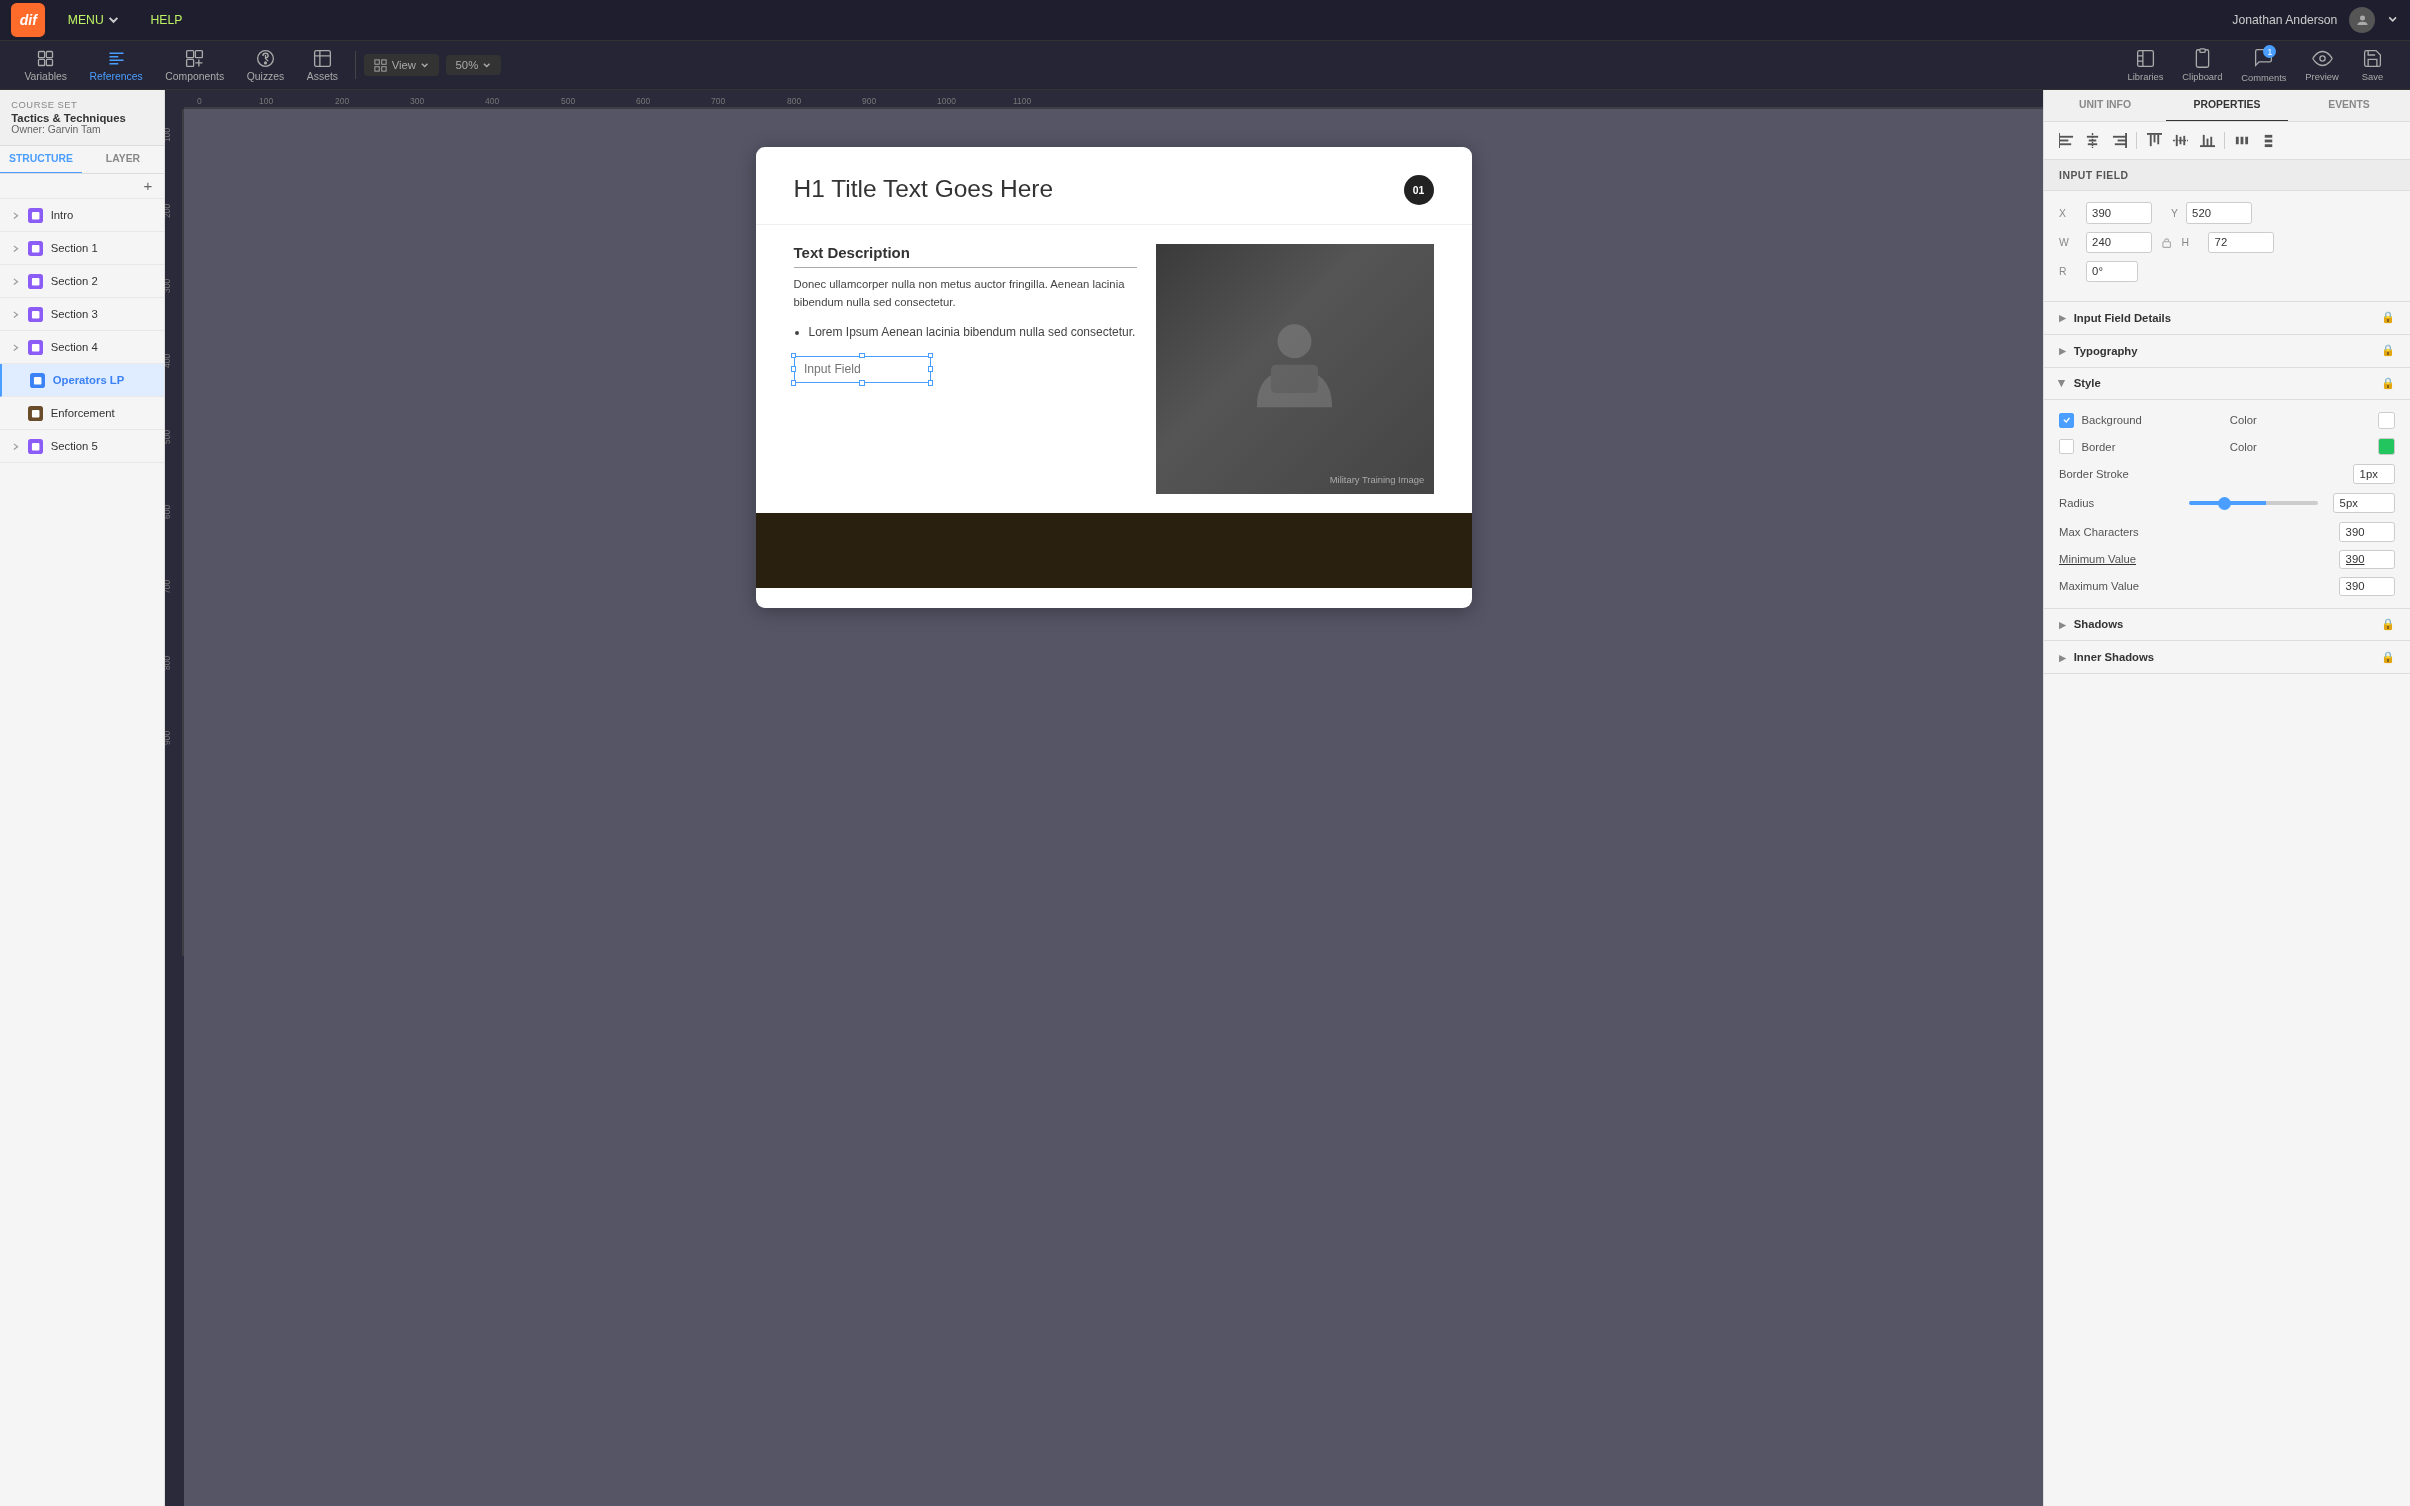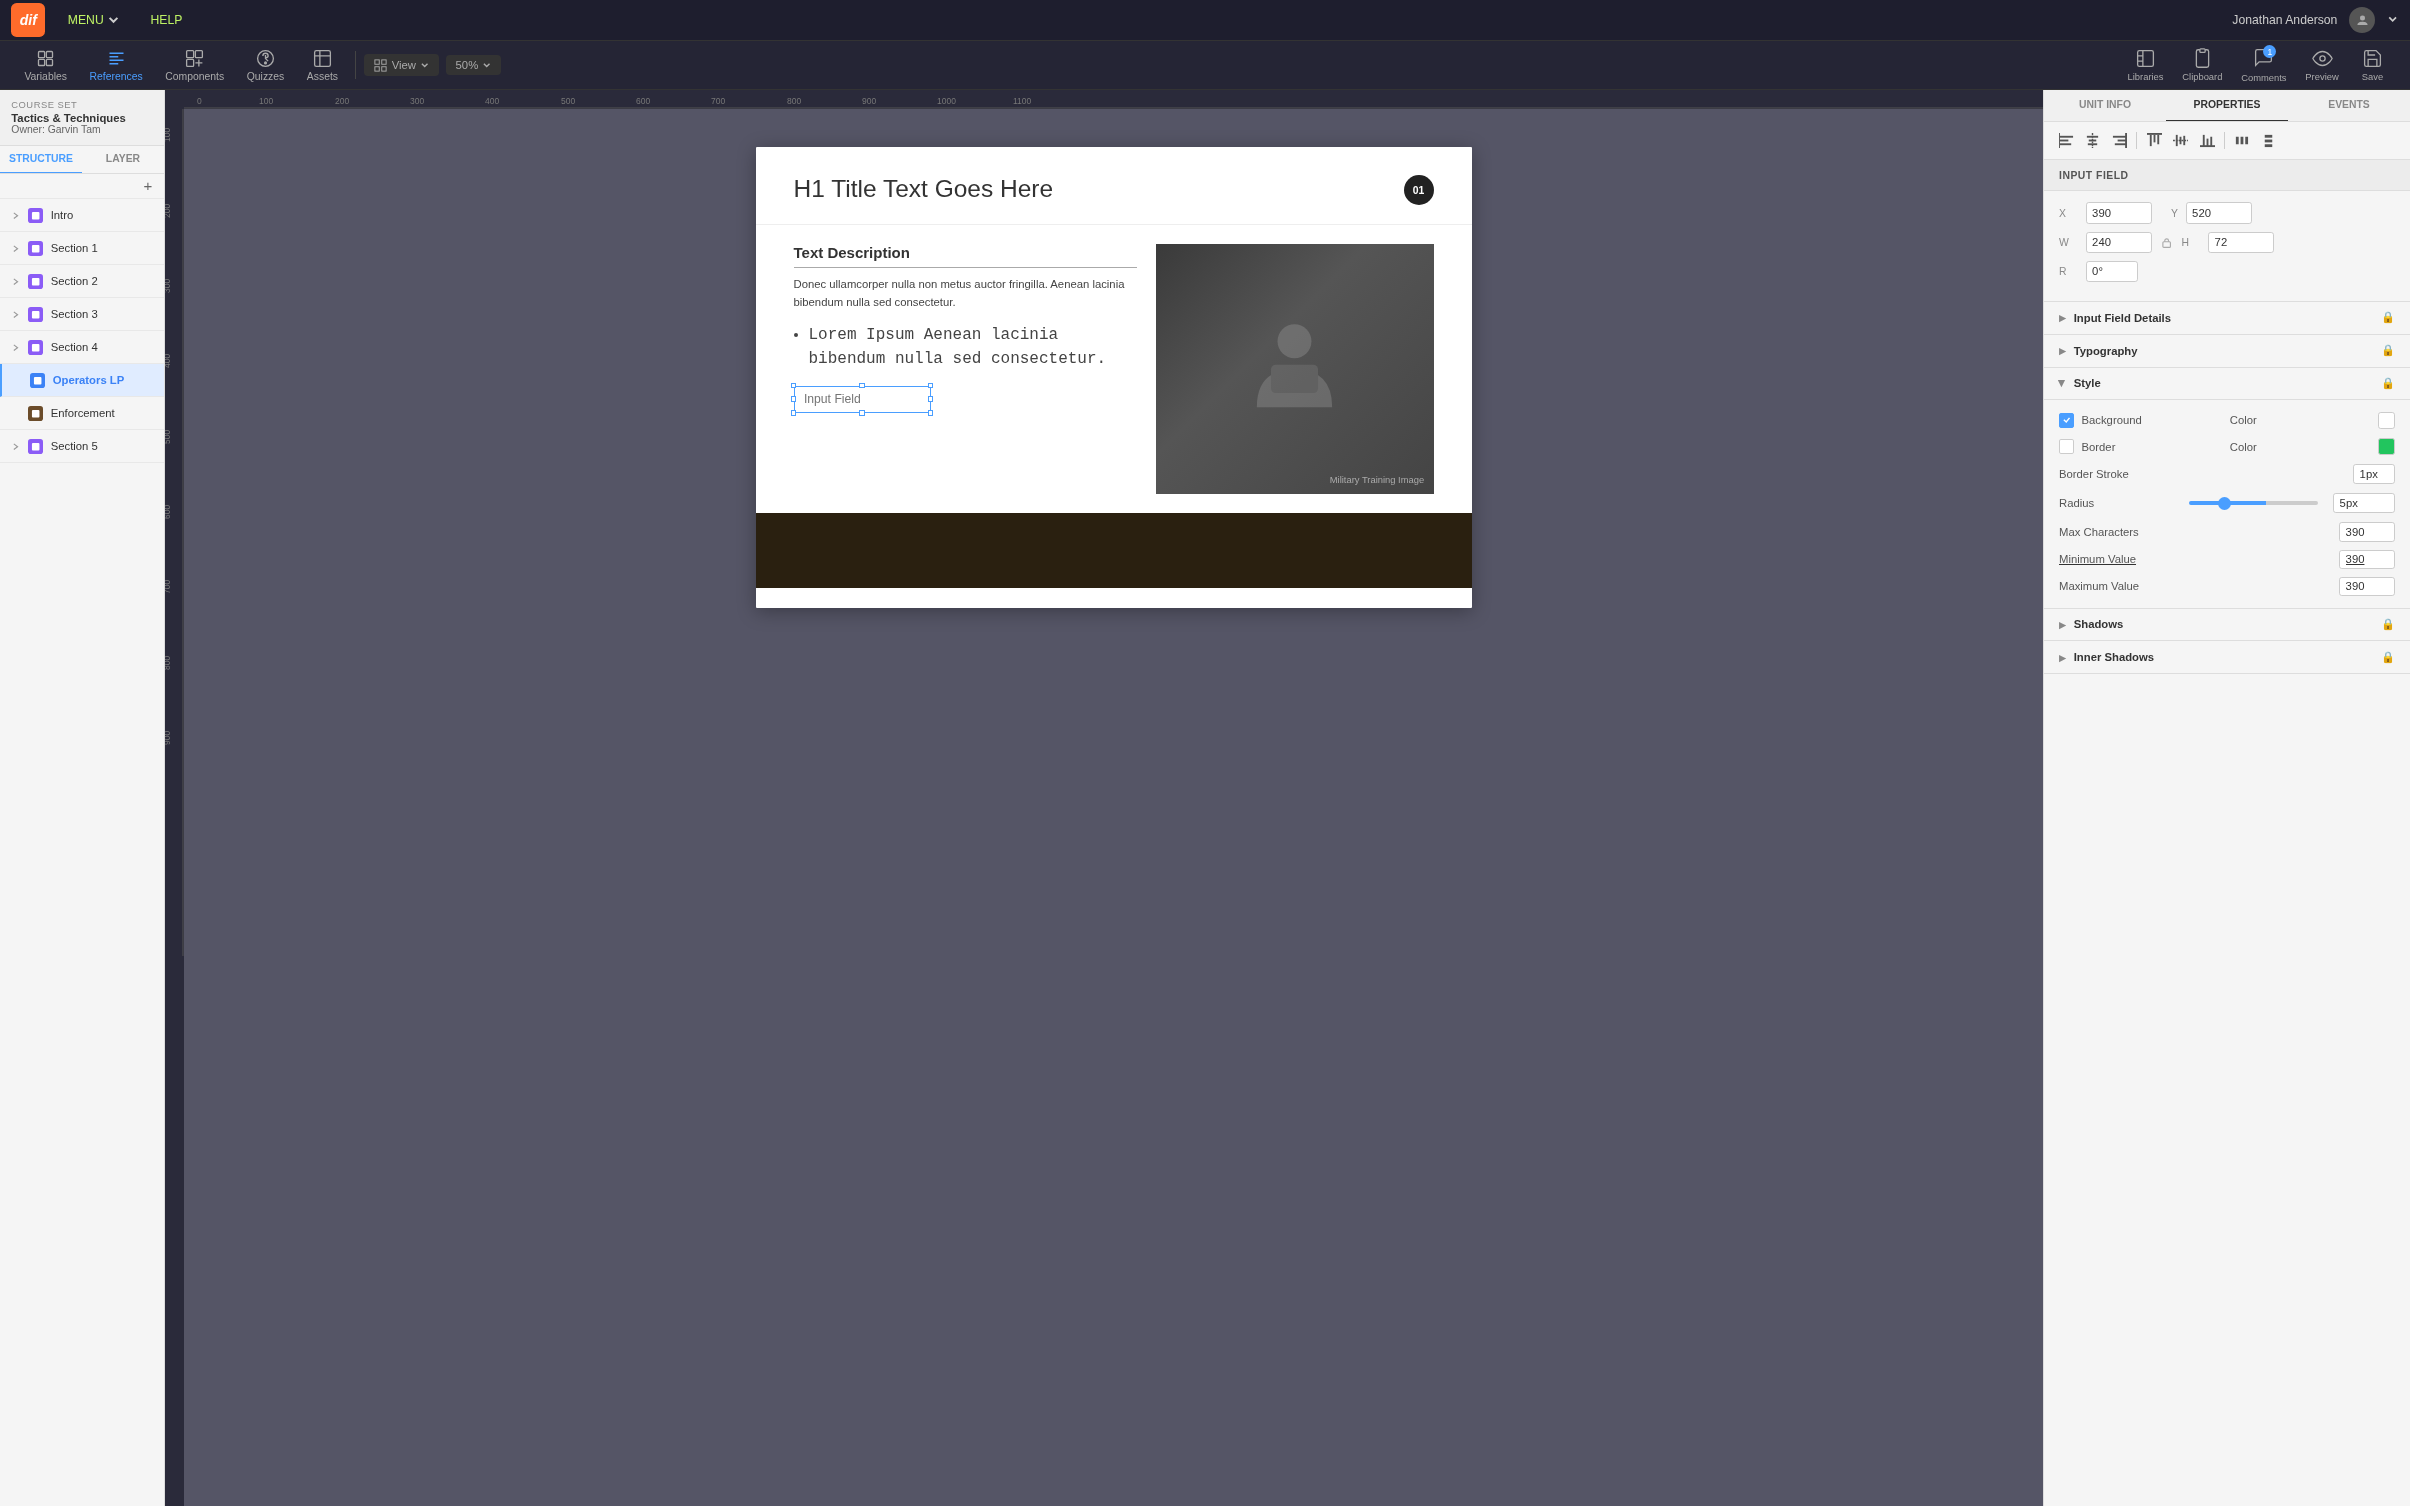--- a/index.html
+++ b/index.html
@@ -42,30 +42,30 @@
     .sidebar-item-label { font-size: 11.3px; color: #333; }
     .expand-arrow { width: 9.4px; height: 9.4px; flex-shrink: 0; color: #999; }
     .add-btn { margin-left: auto; color: #666; font-size: 15px; width: 17px; height: 17px; display: flex; align-items: center; justify-content: center; }
 
     
     #canvas-container { flex: 1; overflow: auto; background: #444455; position: relative; display: flex; flex-direction: column; }
     .ruler-row { display: flex; height: 19px; flex-shrink: 0; }
     .canvas-row { display: flex; flex: 1; }
     .v-ruler { width: 19px; background: #2a2a3a; flex-shrink: 0; position: relative; }
     .canvas-viewport { flex: 1; overflow: auto; background: #555566; padding: 38px; }
-    .slide { background: white; width: 716px; min-height: 461px; margin: 0 auto; border-radius: 1px; box-shadow: 0 3.8px 19px rgba(0,0,0,0.3); position: relative; overflow: hidden; }
+    .slide { background: white; width: 716px; min-height: 461px; margin: 0 auto; border-radius: 9px; box-shadow: 0 3.8px 19px rgba(0,0,0,0.3); position: relative; overflow: hidden; }
     .slide-header { padding: 28px 38px 19px; border-bottom: 0.9px solid #eee; display: flex; justify-content: space-between; align-items: flex-start; }
     .slide-title { font-size: 24.5px; font-weight: 400; color: #333; }
     .slide-badge { width: 30px; height: 30px; background: #222; border-radius: 50%; color: white; display: flex; align-items: center; justify-content: center; font-size: 10.4px; font-weight: 600; }
     .slide-content { display: flex; gap: 19px; padding: 19px 38px; }
     .slide-text { flex: 1; }
     .text-desc-title { font-size: 15px; font-weight: 700; color: #333; margin-bottom: 7.5px; border-bottom: 1.9px solid #aaa; padding-bottom: 5.6px; }
     .text-desc-body { font-size: 11.3px; color: #444; line-height: 1.6; margin-bottom: 11.3px; }
     .bullet-list { margin-left: 15px; }
-    .bullet-list li { font-size: 16px; color: #444; line-height: 1.5; font-family: Liberation Mono, monospace; }
+    .bullet-list li { font-size: 12px; color: #444; line-height: 1.5; }
     .input-field-wrapper { margin-top: 15px; position: relative; display: inline-block; }
     .input-field { border: 0.9px solid #4a9eff; padding: 5.6px 9.4px; font-size: 12.2px; color: #555; background: white; width: 137px; outline: none; }
     .selection-handle { position: absolute; width: 5.6px; height: 5.6px; background: white; border: 0.9px solid #4a9eff; }
     .slide-image { width: 278px; height: 250px; background: #555; flex-shrink: 0; overflow: hidden; }
     .slide-dark-section { background: #2a2010; height: 75px; }
 
     
     #right-sidebar { width: 367px; background: #f5f5f5; border-left: 0.9px solid #ddd; display: flex; flex-direction: column; flex-shrink: 0; overflow-y: auto; }
     .right-tabs { display: flex; border-bottom: 0.9px solid #ddd; background: #f0f0f0; }
     .right-tab { flex: 1; padding: 9.4px 5.6px; text-align: center; font-size: 10.4px; font-weight: 600; cursor: pointer; color: #888; border-bottom: 1.9px solid transparent; }

